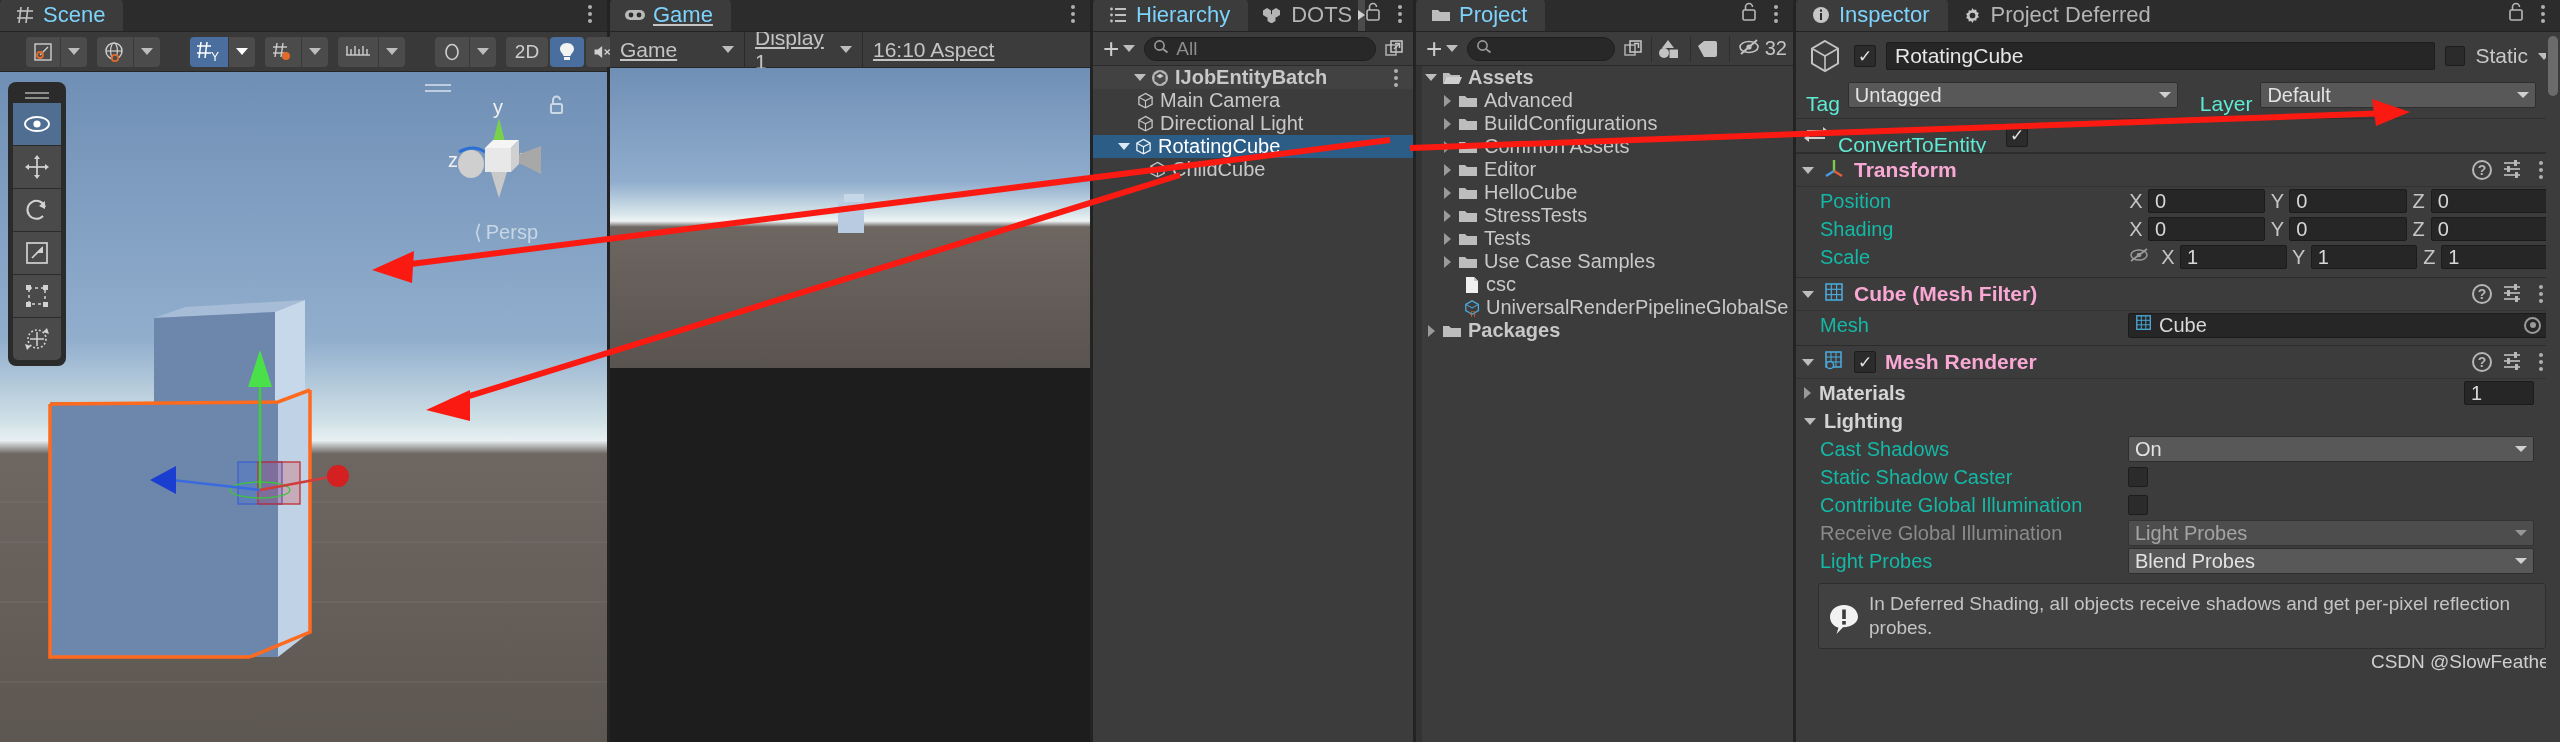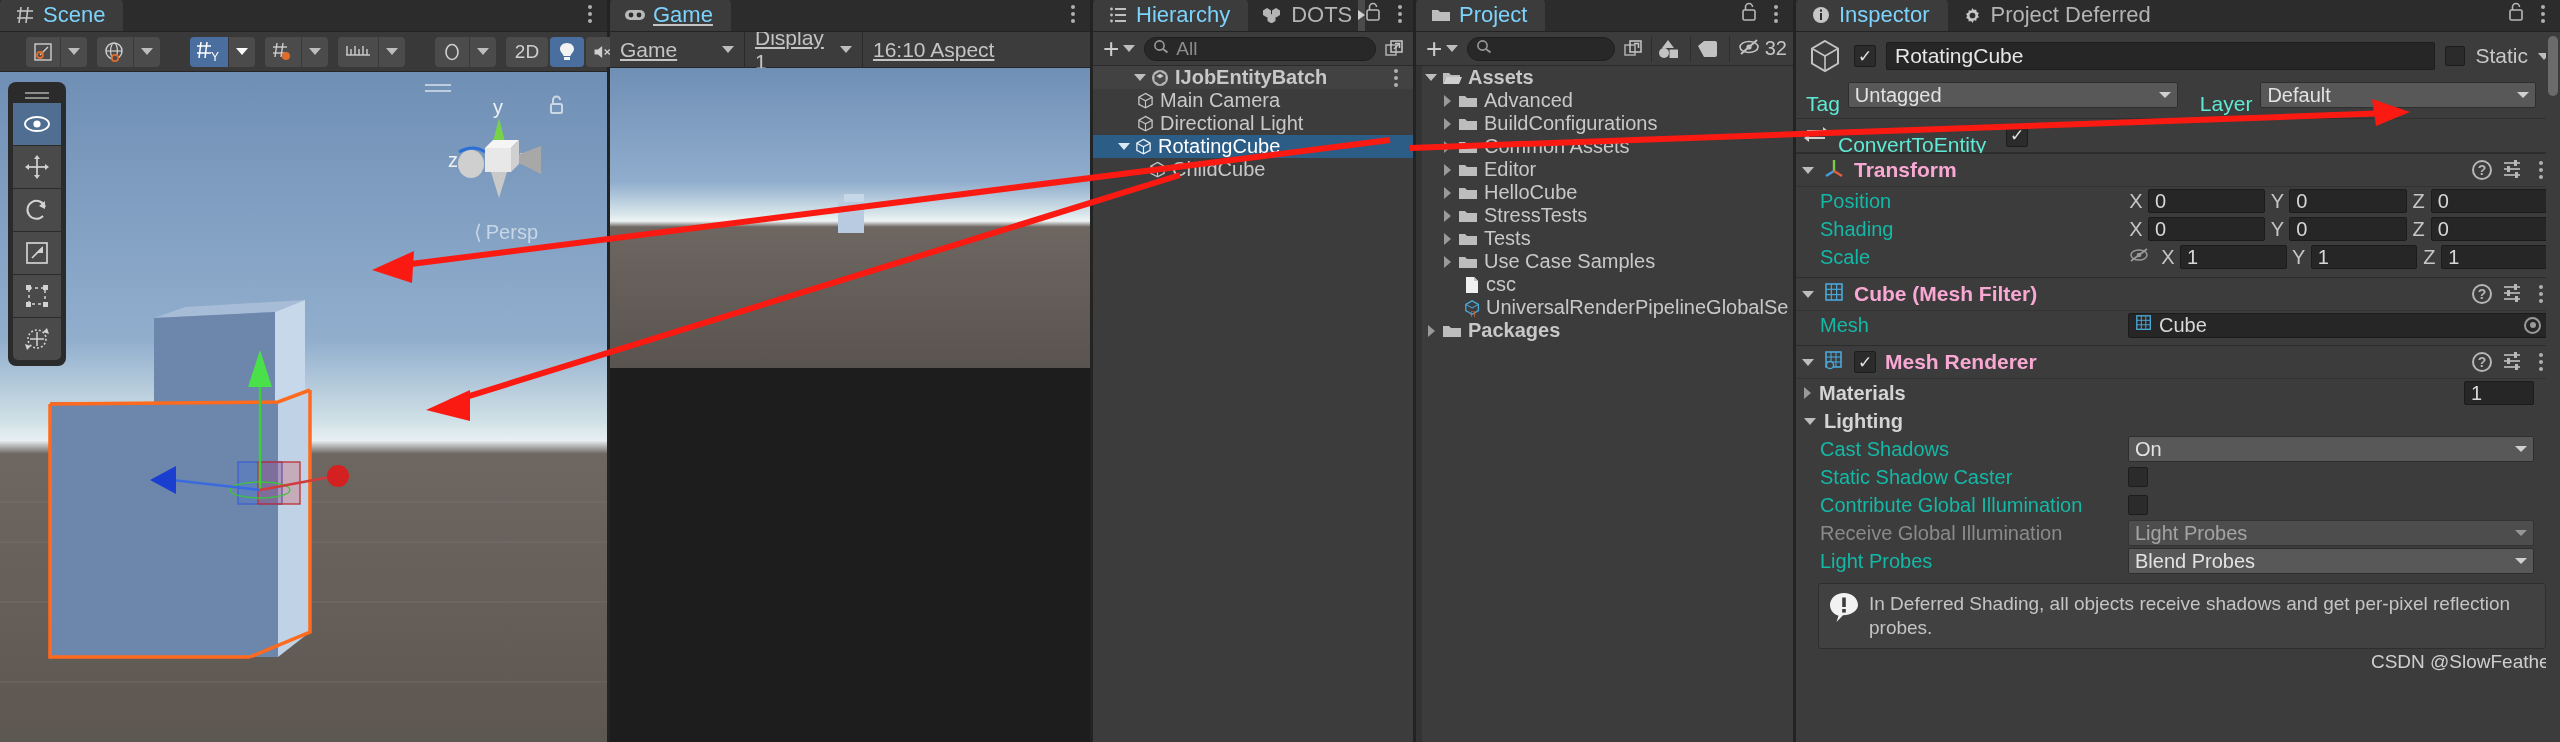--- a/index.html
+++ b/index.html
@@ -134,21 +134,21 @@
      display: flex; align-items: center; padding: 0 6px; color: #d8d8d8; font-size: 20px; gap: 6px; }
   .objf .dot { margin-left: auto; width: 17px; height: 17px; border: 2px solid #9a9a9a; border-radius: 50%;
      display: flex; align-items: center; justify-content: center; }
   .objf .dot i { width: 6px; height: 6px; background: #9a9a9a; border-radius: 50%; display: block; }
   .smallchk { width: 20px; height: 20px; background: #2b2b2b; border: 1px solid #1d1d1d; border-radius: 2px; flex:none; }
   .foldrow { display: flex; align-items: center; height: 28px; padding: 0 12px 0 8px; gap: 8px; }
   .foldrow .ft { font-size: 20px; color: #d4d4d4; font-weight: bold; }
   .countf { width: 70px; height: 24px; background: #262626; border: 1px solid #1b1b1b; border-radius: 2px;
      display:flex; align-items:center; padding: 0 6px; font-size: 20px; color: #d8d8d8; margin-left: auto; }
   .helpbox { margin: 8px 14px 0 22px; background: #414141; border: 1px solid #2e2e2e; border-radius: 3px;
-     display: flex; gap: 10px; padding: 8px 10px; align-items: flex-start; }
+     display: flex; gap: 10px; padding: 8px 10px; align-items: flex-end; }
   .helpbox .htext { font-size: 19px; color: #c4c4c4; line-height: 1.25; }
   .watermark { text-align: right; font-size: 19px; color: #cfcfcf; padding-right: 4px; margin-top: 2px;}
 
   .vsplit { width: 3px; background: #232323; height: 742px; flex: none; }
   .scrollcol { position: absolute; right: 0; top: 32px; bottom: 0; width: 14px; background: #3c3c3c; }
   .scrollthumb { position: absolute; right: 2px; top: 4px; width: 10px; height: 60px; background: #6b6b6b; border-radius: 5px; }
 
   
   .arrows { position: absolute; left: 0; top: 0; width: 2560px; height: 742px; pointer-events: none; z-index: 50; }
 </style>

